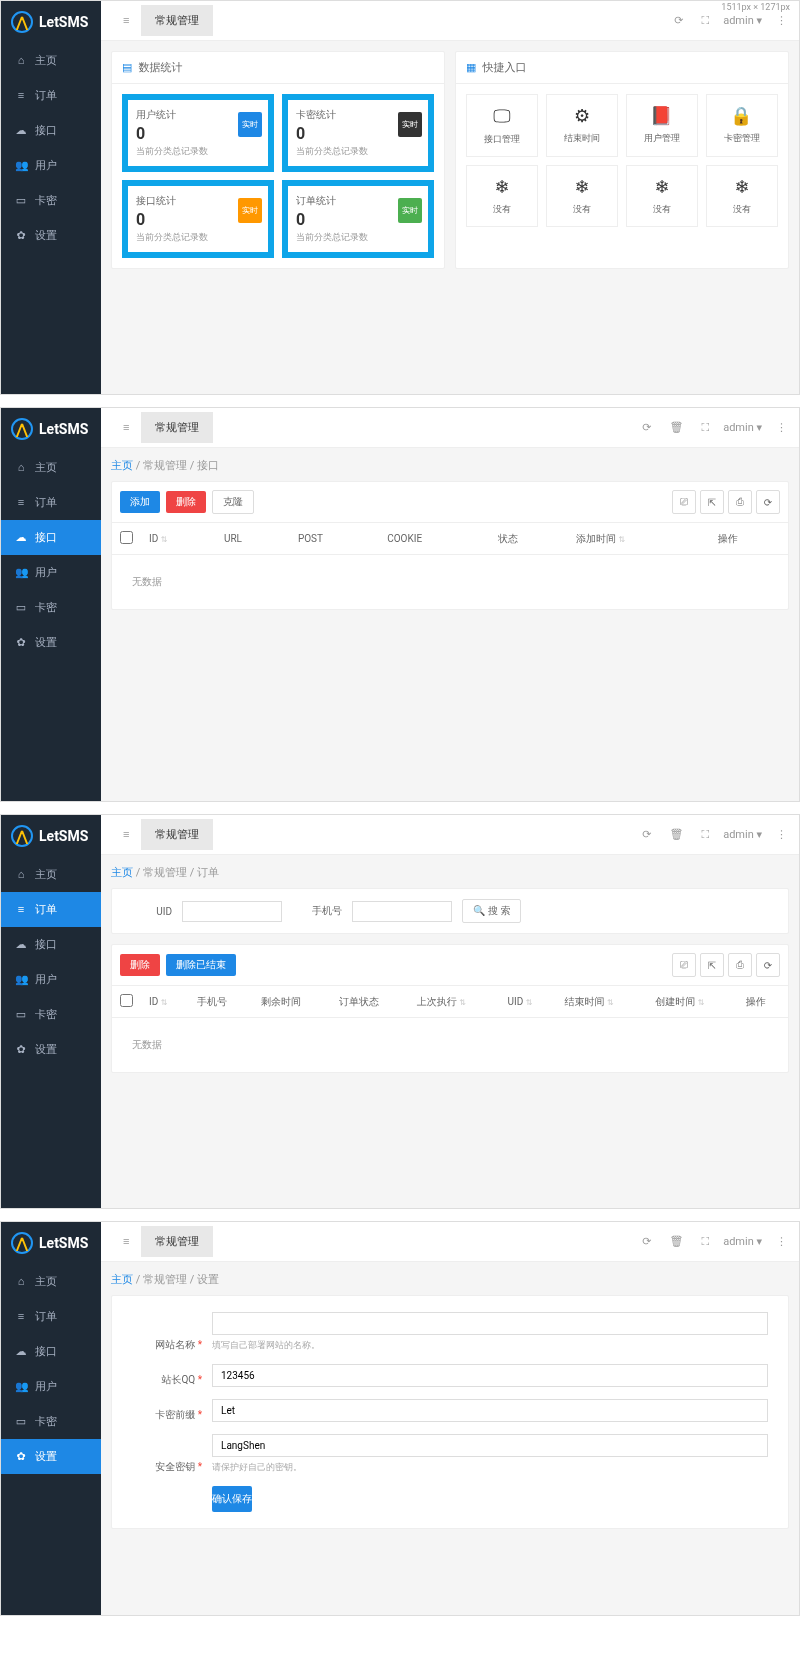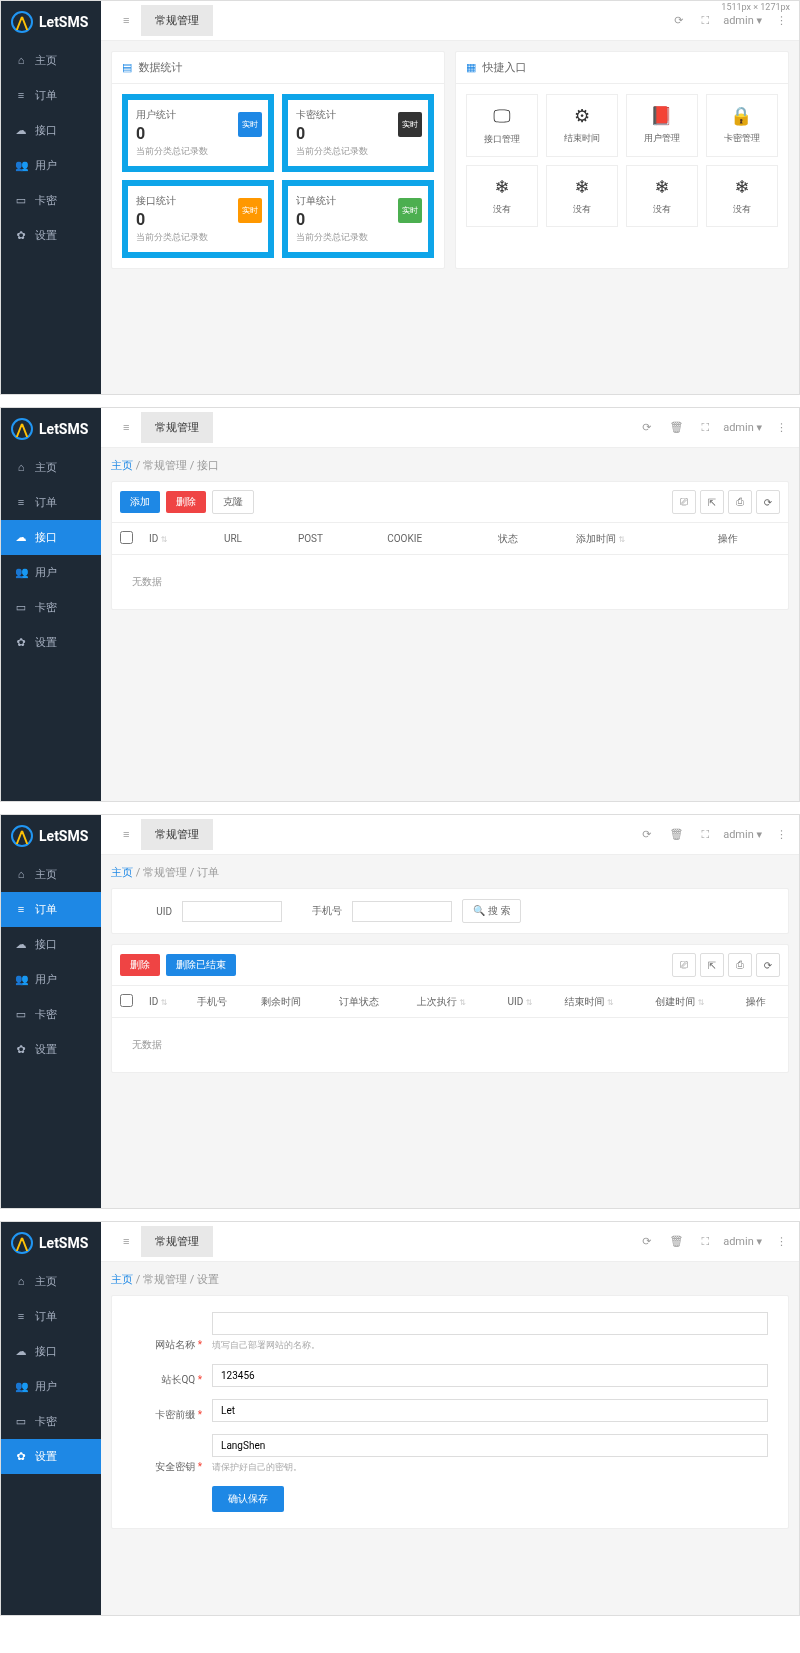--- a/index.html
+++ b/index.html
@@ -424,20 +424,20 @@
           </div>
           <div class="form-row">
             <div class="form-label"><span>安全密钥</span> <span class="req">*</span></div>
             <div style="flex:1">
               <input class="form-input" style="width: 100%;" value="LangShen">
               <div class="form-help">请保护好自己的密钥。</div>
             </div>
           </div>
           <div class="form-row">
             <div class="form-label"></div>
-            <button class="btn btn-blue" style="padding:6px 16px">确认保存</button>
+            <button class="btn btn-blue" style="padding:6px 0">确认保存</button>
           </div>
         </div>
       </div>
     </div>
   </div>
 </div>
 </div>
 
 </body></html>

